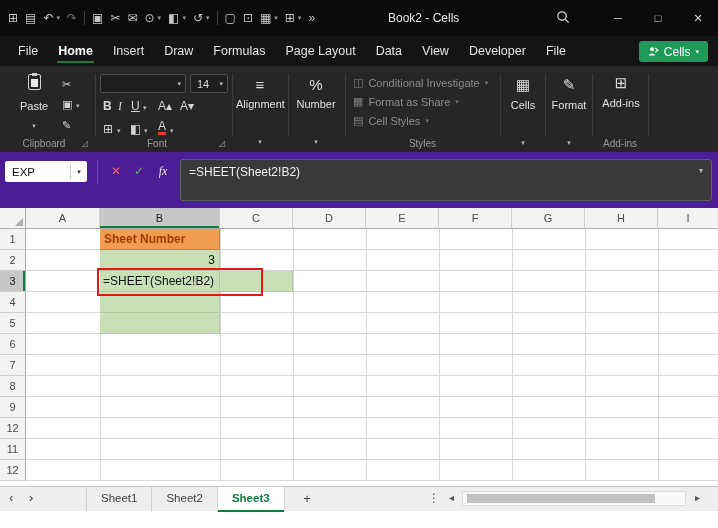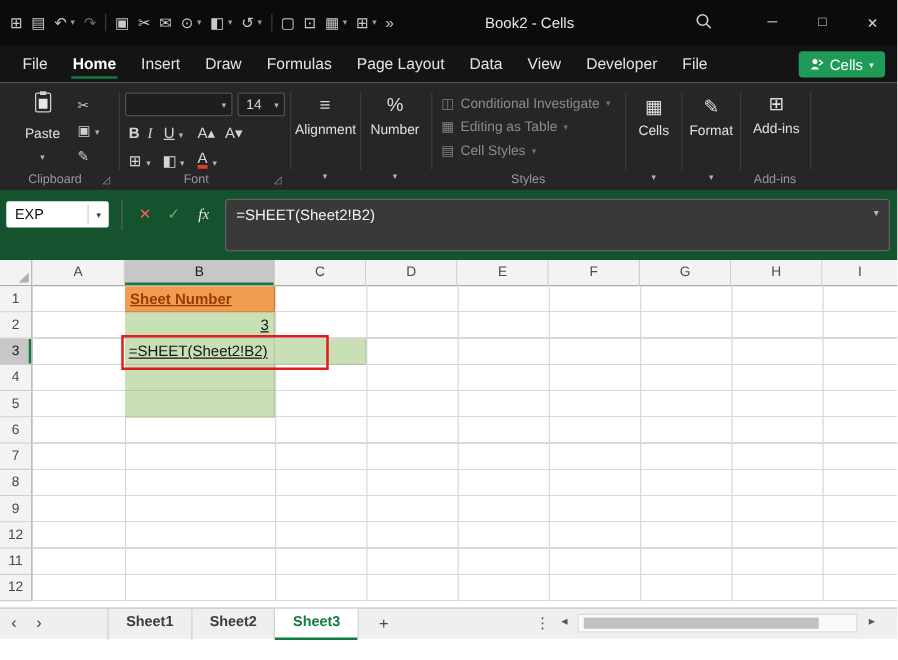--- a/index.html
+++ b/index.html
@@ -50,21 +50,21 @@
   .font-color-a { border-bottom:3px solid #e23c2e; line-height:11px; }
   .bigbtn { position:absolute; text-align:center; }
   .bigbtn .bicon { font-size:15px; color:#dcdcdc; display:block; margin-bottom:5px; }
   .bigbtn .blabel { font-size:11px; color:#e0e0e0; display:block; margin-bottom:20px; }
   .styles-row { position:absolute; display:flex; align-items:center; gap:5px; }
   .styles-row .sicon { font-size:11px; color:#7d7f81; }
   .styles-row .slabel { font-size:11px; color:#8a8c8e; }
   .styles-row .chev { color:#707274; }
 
   
-  .fbar { left:0; top:152px; width:718px; height:56px; background:#14532d; }
+  .fbar { left:0; top:152px; width:718px; height:56px; background:#4c1d95; }
   .name-box { position:absolute; left:5px; top:9px; width:82px; height:21px; background:#fff; border-radius:2px; display:flex; align-items:center; }
   .name-text { flex:1; padding-left:7px; font-size:11.5px; color:#111; }
   .name-div { width:1px; height:15px; background:#cfcfcf; }
   .name-chev { width:16px; text-align:center; font-size:7px; color:#333; }
   .fdiv { position:absolute; left:97px; top:8px; width:1px; height:24px; background:#5e5e5e; }
   .fx-cancel { position:absolute; left:106px; top:9px; width:20px; height:20px; text-align:center; line-height:20px; font-size:12px; color:#ff6352; }
   .fx-enter { position:absolute; left:129px; top:9px; width:20px; height:20px; text-align:center; line-height:20px; font-size:12px; color:#5fbb6e; }
   .fx-btn { position:absolute; left:152px; top:9px; width:22px; height:20px; text-align:center; line-height:20px; font-size:12px; color:#e8e8e8; font-style:italic; font-family:"Liberation Serif","DejaVu Serif",serif; }
   .f-input { position:absolute; left:180px; top:7px; width:532px; height:42px; background:#393939; border:1px solid #626262; border-radius:3px; }
   .f-text { position:absolute; left:8px; top:5px; font-size:12px; color:#f2f2f2; white-space:nowrap; }
@@ -74,35 +74,35 @@
   .grid { left:0; top:208px; width:718px; height:278px; background:#fff; }
   .corner { position:absolute; left:0; top:0; width:26px; height:21px; background:#f3f3f3; border-right:1px solid #ababab; border-bottom:1px solid #ababab; }
   .corner::after { content:""; position:absolute; right:2px; bottom:2px; border-left:8px solid transparent; border-bottom:8px solid #b0b0b0; }
   .chead { position:absolute; top:0; height:21px; background:#f3f3f3; border-right:1px solid #cfcfcf; border-bottom:1px solid #ababab; font-size:11px; color:#4a4a4a; text-align:center; line-height:20px; }
   .chead.sel { background:#c7c7c7; color:#1c1c1c; box-shadow:inset 0 -2px 0 var(--accent-green,#107c41); }
   .rhead { position:absolute; left:0; width:26px; height:21px; background:#f3f3f3; border-right:1px solid #ababab; border-bottom:1px solid #cfcfcf; font-size:11px; color:#4a4a4a; text-align:center; line-height:20px; }
   .rhead.sel { background:#c7c7c7; color:#1c1c1c; box-shadow:inset -2px 0 0 var(--accent-green,#107c41); }
   .cells { position:absolute; left:26px; top:21px; width:692px; height:252px;
     background-image:repeating-linear-gradient(to bottom, transparent 0 20px, #d9d9d9 20px 21px); }
   .vline { position:absolute; top:0; width:1px; height:252px; background:#d9d9d9; }
-  .cell { position:absolute; height:21px; font-size:12px; color:#141414; line-height:20px;text-decoration:underline; }
+  .cell { position:absolute; height:21px; font-size:12px; color:#141414; line-height:20px; }
   .fill-green { background:var(--cell-fill,#c9dfb6); border-right:1px solid #b7c6a5; border-bottom:1px solid #b7c6a5; }
   .cell-b1 { left:74px; top:0; width:120px; background:var(--header-fill,#f09d52); color:var(--header-text,#9c3b00); font-weight:700; font-size:12px; padding-left:4px; border-right:1px solid #c98440; border-bottom:1px solid #c98440; white-space:nowrap; }
   .cell-b2 { left:74px; top:21px; width:120px; text-align:right; padding-right:4px; }
   .cell-b3 { left:74px; top:42px; width:120px; padding-left:3px; white-space:nowrap; overflow:visible; z-index:2; }
   .cell-b4 { left:74px; top:63px; width:120px; }
   .cell-b5 { left:74px; top:84px; width:120px; }
   .cell-c3 { left:194px; top:42px; width:73px; z-index:1; }
   .red-box { position:absolute; left:71px; top:39px; width:166px; height:28px; border:2px solid var(--annotation,#e11b1b); z-index:5; }
 
   
   .tabbar { left:0; top:486px; width:718px; height:25px; background:#efefef; border-top:1px solid #c8c8c8; }
   .tnav { position:absolute; top:3px; font-size:13px; color:#444; }
   .stabs { position:absolute; left:86px; top:0; height:25px; display:flex; }
-  .stab { padding:0 14px; line-height:23px; font-size:11.5px; color:#3c3c3c; border-right:1px solid #d4d4d4; background:transparent;font-weight:bold; }
+  .stab { padding:0 14px; line-height:23px; font-size:11.5px; color:#3c3c3c; border-right:1px solid #d4d4d4; background:transparent; }
   .stab:first-child { border-left:1px solid #d4d4d4; }
   .stab.active { background:#ffffff; color:var(--accent-green,#107c41); font-weight:700; box-shadow:inset 0 -2px 0 var(--accent-green,#107c41); }
   .add-sheet { position:absolute; left:296px; top:0; width:22px; height:25px; text-align:center; line-height:23px; font-size:13px; color:#444; }
   .tab-dots { position:absolute; left:428px; top:4px; font-size:12px; color:#555; }
   .sb-arrow { position:absolute; top:5px; font-size:10px; color:#555; }
   .sb-track { position:absolute; left:462px; top:4px; width:224px; height:15px; background:#fafafa; border:1px solid #dcdcdc; }
   .sb-thumb { position:absolute; left:4px; top:2px; width:188px; height:9px; background:#c1c1c1; }
 
   
   .statusbar { left:0; top:530px; width:718px; height:19px; background:#1b1b1b; color:#c8c8c8; font-size:10px;padding-left:30px; }
@@ -233,21 +233,21 @@
     <span class="chev">▾</span>
   </div>
 
   <div class="styles-row" style="left:353px;top:10px">
     <span class="sicon">◫</span>
     <span class="slabel">Conditional Investigate</span>
     <span class="chev">▾</span>
   </div>
   <div class="styles-row" style="left:353px;top:29px">
     <span class="sicon">▦</span>
-    <span class="slabel">Editing as Table</span>
+    <span class="slabel">Format as Share</span>
     <span class="chev">▾</span>
   </div>
   <div class="styles-row" style="left:353px;top:48px">
     <span class="sicon">▤</span>
     <span class="slabel">Cell Styles</span>
     <span class="chev">▾</span>
   </div>
   <div class="glabel" style="left:345px;width:155px">Styles</div>
 
   <div class="bigbtn" style="left:504px;top:10px;width:38px">

